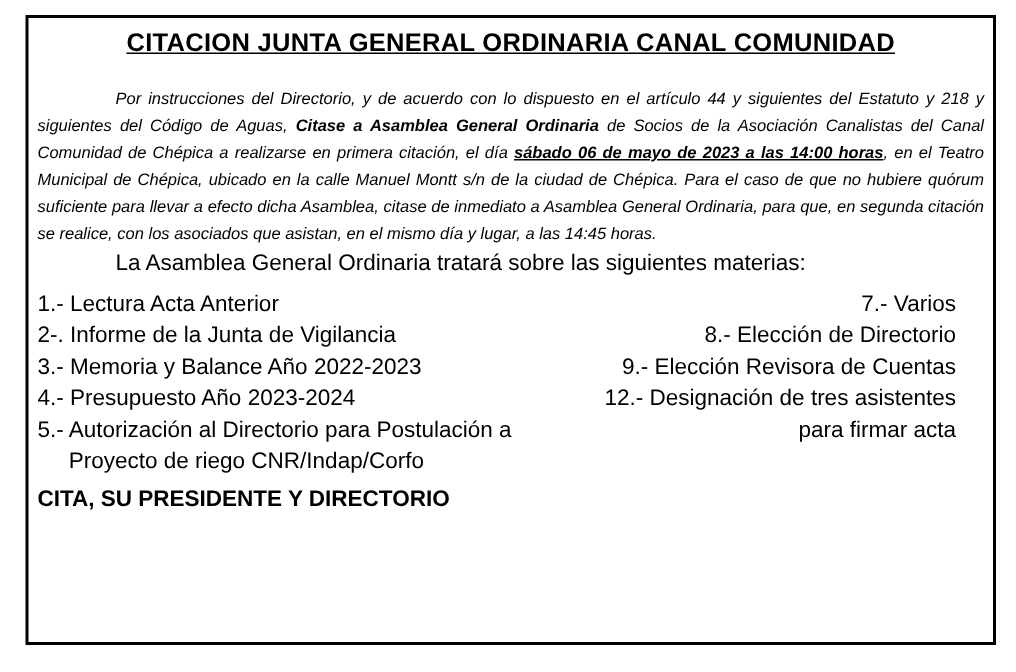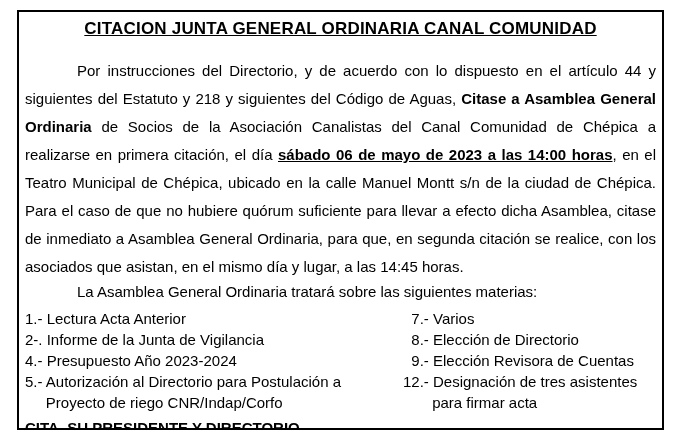--- a/index.html
+++ b/index.html
@@ -34,24 +34,25 @@
     margin: 0 0 17px 0;
     text-align: center;
     font-size: 17px;
     line-height: 22px;
     font-weight: 700;
     text-decoration: underline;
     letter-spacing: 0.2px;
   }
   .body-par {
     margin: 0;
-    font-size: 15px;
-    line-height: 28px;
+    font-size: 11px;
+    line-height: 18px;
     text-align: justify;
     text-indent: 52px;
+    font-style: italic;
   }
   .seg { font-weight: 400; }
   .seg.b { font-weight: 700; }
   .seg.u { text-decoration: underline; }
   .intro {
     margin: 0;
     font-size: 15px;
     line-height: 21px;
     text-indent: 52px;
   }
@@ -59,20 +60,21 @@
     position: relative;
     margin-top: 6px;
     font-size: 15px;
     line-height: 21px;
   }
   .agenda .line { white-space: pre; }
   .agenda-right {
     position: absolute;
     left: 378px;
     top: 0;
+    text-align: right;
   }
   .signature {
     margin: 4px 0 0 0;
     font-size: 15px;
     line-height: 21px;
     font-weight: 700;
     text-align: left;
     padding-right: 2px;
   }
 </style>
@@ -85,20 +87,21 @@
     <h1 class="title">CITACION JUNTA GENERAL ORDINARIA CANAL COMUNIDAD</h1>
 
     <p class="body-par"><span class="seg">Por instrucciones del Directorio, y de acuerdo con lo dispuesto en el artículo 44 y siguientes del Estatuto y 218 y siguientes del Código de Aguas, </span><span class="seg b">Citase a Asamblea General Ordinaria</span><span class="seg"> de Socios de la Asociación Canalistas del Canal Comunidad de Chépica a realizarse en primera citación, el día </span><span class="seg b u">sábado  06 de mayo de 2023 a las 14:00 horas</span><span class="seg">, en el Teatro Municipal de Chépica, ubicado en la calle Manuel Montt s/n  de la ciudad de  Chépica.  Para el caso de que no hubiere quórum suficiente para llevar a efecto dicha Asamblea,  citase de inmediato a Asamblea General Ordinaria, para que, en segunda citación se realice,  con los asociados que asistan, en el mismo día y lugar, a las 14:45 horas.</span></p>
 
     <p class="intro">La Asamblea General Ordinaria tratará sobre las siguientes materias:</p>
 
     <div class="agenda">
       <div class="agenda-left">
         <div class="line">1.- Lectura Acta Anterior</div>
         <div class="line">2-. Informe de la Junta de Vigilancia</div>
+        <div class="line">3.- Memoria y Balance Año 2022-2023</div>
         <div class="line">4.- Presupuesto Año 2023-2024</div>
         <div class="line">5.- Autorización al Directorio para Postulación a</div>
         <div class="line">     Proyecto de riego CNR/Indap/Corfo</div>
       </div>
       <div class="agenda-right">
         <div class="line">  7.- Varios</div>
         <div class="line">  8.- Elección de Directorio</div>
         <div class="line">  9.- Elección Revisora de Cuentas</div>
         <div class="line">12.- Designación de tres asistentes</div>
         <div class="line">       para firmar acta</div>

